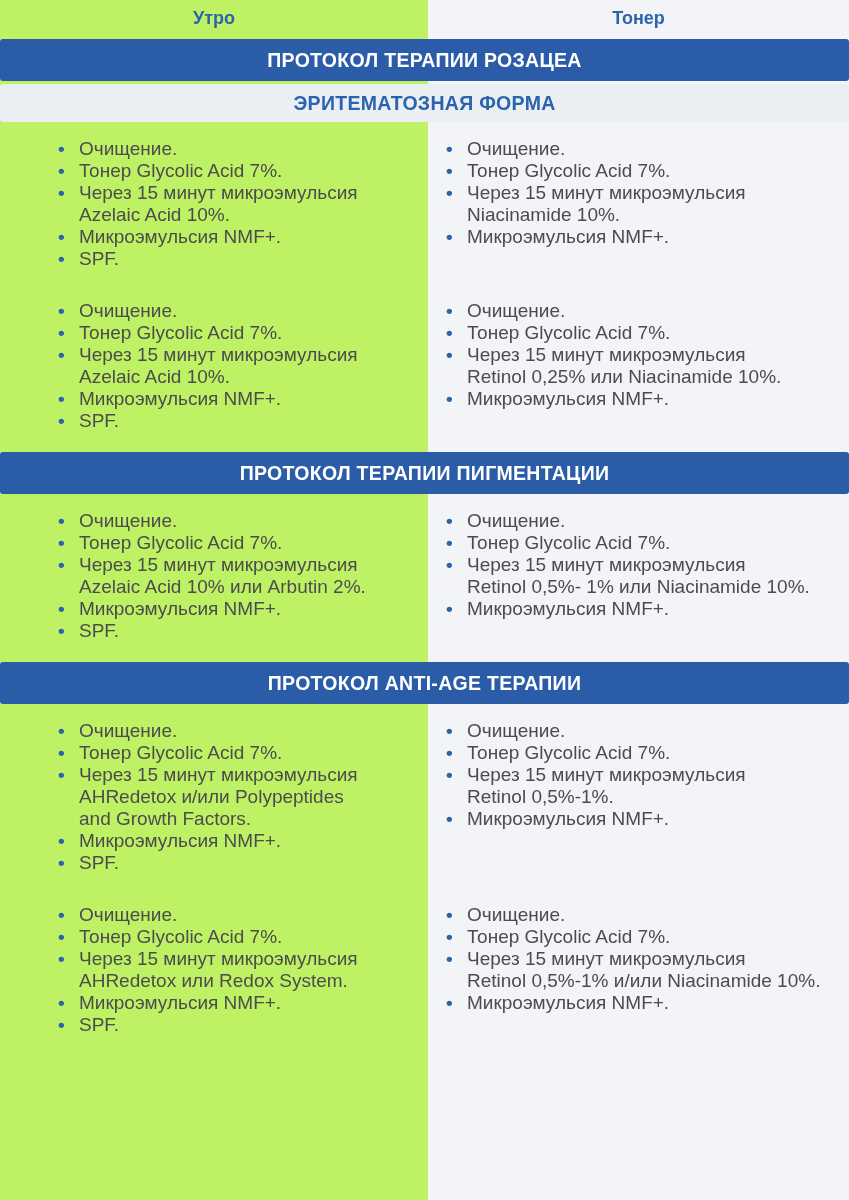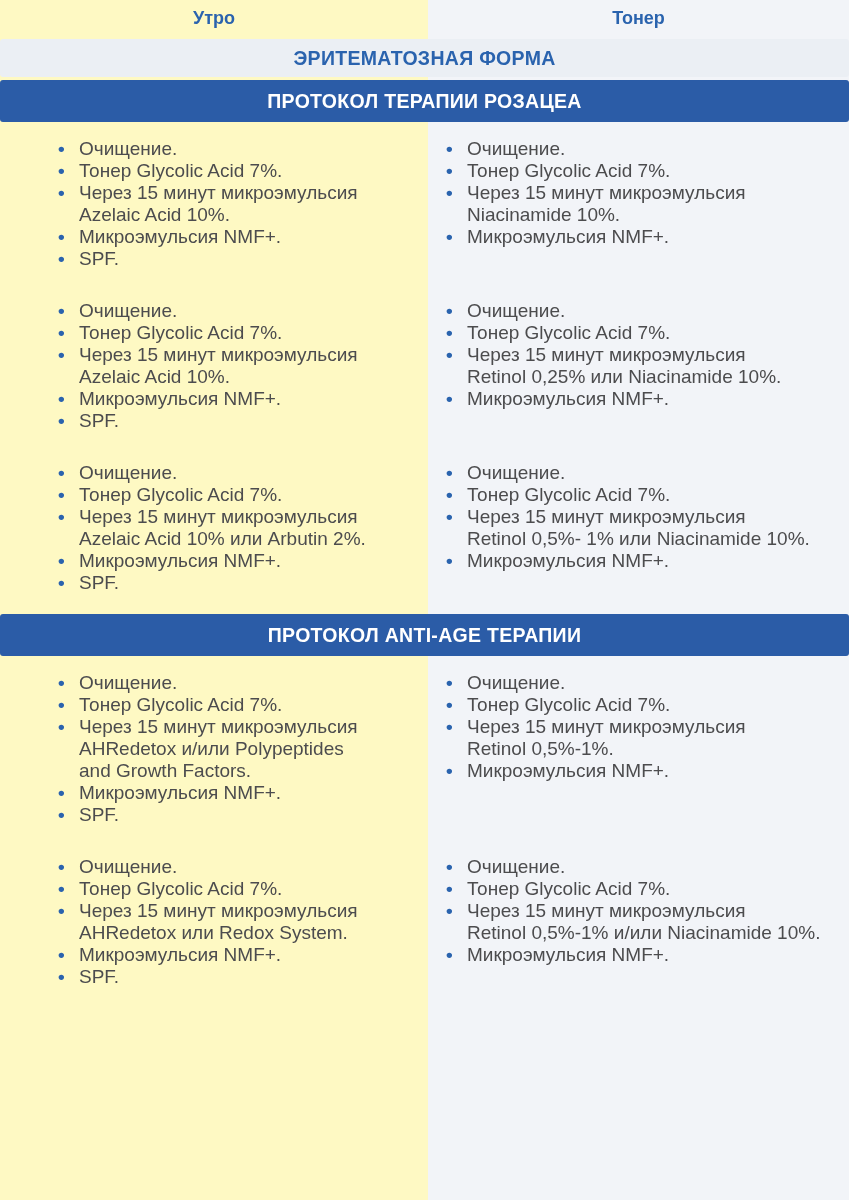--- a/index.html
+++ b/index.html
@@ -1,21 +1,21 @@
 <!DOCTYPE html>
 <html><head>
 <meta charset="utf-8">
 <style>
   html, body { margin: 0; padding: 0; background: #ffffff; }
   .page {
     position: relative;
     width: 849px;
     height: 1200px;
     overflow: hidden;
-    background: #fef9c3;
+    background: #bef264;
     font-family: "Liberation Sans", "DejaVu Sans", sans-serif;
   }
   .evening-bg {
     position: absolute;
     left: 428px; right: 0; top: 0; bottom: 0;
     background: #F2F4F8;
   }
   .layout { position: relative; }
 
   .top-row {
@@ -84,113 +84,116 @@
 <body>
 
 <div class="page">
   <div class="evening-bg"></div>
   <div class="layout">
     <div class="top-row">
       <div class="col-head">Утро</div>
       <div class="col-head">Тонер</div>
     </div>
     <div id="blocks">
+        <div class="bar bar-primary">
+          <span>ПРОТОКОЛ ТЕРАПИИ РОЗАЦЕА</span>
+        </div>
         <div class="bar bar-sub">
           <span>ЭРИТЕМАТОЗНАЯ ФОРМА</span>
         </div>
+        <div class="content-row">
+          <ul class="list list-morning">
+            <li>
+              <span class="bullet">•</span>
+              <span class="li-text">Очищение.</span>
+            </li>
+            <li>
+              <span class="bullet">•</span>
+              <span class="li-text">Тонер Glycolic Acid 7%.</span>
+            </li>
+            <li>
+              <span class="bullet">•</span>
+              <span class="li-text">Через 15 минут микроэмульсия
+Azelaic Acid 10%.</span>
+            </li>
+            <li>
+              <span class="bullet">•</span>
+              <span class="li-text">Микроэмульсия NMF+.</span>
+            </li>
+            <li>
+              <span class="bullet">•</span>
+              <span class="li-text">SPF.</span>
+            </li>
+          </ul>
+          <ul class="list list-evening">
+            <li>
+              <span class="bullet">•</span>
+              <span class="li-text">Очищение.</span>
+            </li>
+            <li>
+              <span class="bullet">•</span>
+              <span class="li-text">Тонер Glycolic Acid 7%.</span>
+            </li>
+            <li>
+              <span class="bullet">•</span>
+              <span class="li-text">Через 15 минут микроэмульсия
+Niacinamide 10%.</span>
+            </li>
+            <li>
+              <span class="bullet">•</span>
+              <span class="li-text">Микроэмульсия NMF+.</span>
+            </li>
+          </ul>
+        </div>
+        <div class="content-row">
+          <ul class="list list-morning">
+            <li>
+              <span class="bullet">•</span>
+              <span class="li-text">Очищение.</span>
+            </li>
+            <li>
+              <span class="bullet">•</span>
+              <span class="li-text">Тонер Glycolic Acid 7%.</span>
+            </li>
+            <li>
+              <span class="bullet">•</span>
+              <span class="li-text">Через 15 минут микроэмульсия
+Azelaic Acid 10%.</span>
+            </li>
+            <li>
+              <span class="bullet">•</span>
+              <span class="li-text">Микроэмульсия NMF+.</span>
+            </li>
+            <li>
+              <span class="bullet">•</span>
+              <span class="li-text">SPF.</span>
+            </li>
+          </ul>
+          <ul class="list list-evening">
+            <li>
+              <span class="bullet">•</span>
+              <span class="li-text">Очищение.</span>
+            </li>
+            <li>
+              <span class="bullet">•</span>
+              <span class="li-text">Тонер Glycolic Acid 7%.</span>
+            </li>
+            <li>
+              <span class="bullet">•</span>
+              <span class="li-text">Через 15 минут микроэмульсия
+Retinol 0,25% или Niacinamide 10%.</span>
+            </li>
+            <li>
+              <span class="bullet">•</span>
+              <span class="li-text">Микроэмульсия NMF+.</span>
+            </li>
+          </ul>
+        </div>
         <div class="bar bar-primary">
-          <span>ПРОТОКОЛ ТЕРАПИИ РОЗАЦЕА</span>
-        </div>
-        <div class="content-row">
-          <ul class="list list-morning">
-            <li>
-              <span class="bullet">•</span>
-              <span class="li-text">Очищение.</span>
-            </li>
-            <li>
-              <span class="bullet">•</span>
-              <span class="li-text">Тонер Glycolic Acid 7%.</span>
-            </li>
-            <li>
-              <span class="bullet">•</span>
-              <span class="li-text">Через 15 минут микроэмульсия
-Azelaic Acid 10%.</span>
-            </li>
-            <li>
-              <span class="bullet">•</span>
-              <span class="li-text">Микроэмульсия NMF+.</span>
-            </li>
-            <li>
-              <span class="bullet">•</span>
-              <span class="li-text">SPF.</span>
-            </li>
-          </ul>
-          <ul class="list list-evening">
-            <li>
-              <span class="bullet">•</span>
-              <span class="li-text">Очищение.</span>
-            </li>
-            <li>
-              <span class="bullet">•</span>
-              <span class="li-text">Тонер Glycolic Acid 7%.</span>
-            </li>
-            <li>
-              <span class="bullet">•</span>
-              <span class="li-text">Через 15 минут микроэмульсия
-Niacinamide 10%.</span>
-            </li>
-            <li>
-              <span class="bullet">•</span>
-              <span class="li-text">Микроэмульсия NMF+.</span>
-            </li>
-          </ul>
-        </div>
-        <div class="content-row">
-          <ul class="list list-morning">
-            <li>
-              <span class="bullet">•</span>
-              <span class="li-text">Очищение.</span>
-            </li>
-            <li>
-              <span class="bullet">•</span>
-              <span class="li-text">Тонер Glycolic Acid 7%.</span>
-            </li>
-            <li>
-              <span class="bullet">•</span>
-              <span class="li-text">Через 15 минут микроэмульсия
-Azelaic Acid 10%.</span>
-            </li>
-            <li>
-              <span class="bullet">•</span>
-              <span class="li-text">Микроэмульсия NMF+.</span>
-            </li>
-            <li>
-              <span class="bullet">•</span>
-              <span class="li-text">SPF.</span>
-            </li>
-          </ul>
-          <ul class="list list-evening">
-            <li>
-              <span class="bullet">•</span>
-              <span class="li-text">Очищение.</span>
-            </li>
-            <li>
-              <span class="bullet">•</span>
-              <span class="li-text">Тонер Glycolic Acid 7%.</span>
-            </li>
-            <li>
-              <span class="bullet">•</span>
-              <span class="li-text">Через 15 минут микроэмульсия
-Retinol 0,25% или Niacinamide 10%.</span>
-            </li>
-            <li>
-              <span class="bullet">•</span>
-              <span class="li-text">Микроэмульсия NMF+.</span>
-            </li>
-          </ul>
+          <span>ПРОТОКОЛ ТЕРАПИИ ПИГМЕНТАЦИИ</span>
         </div>
         <div class="content-row">
           <ul class="list list-morning">
             <li>
               <span class="bullet">•</span>
               <span class="li-text">Очищение.</span>
             </li>
             <li>
               <span class="bullet">•</span>
               <span class="li-text">Тонер Glycolic Acid 7%.</span>

